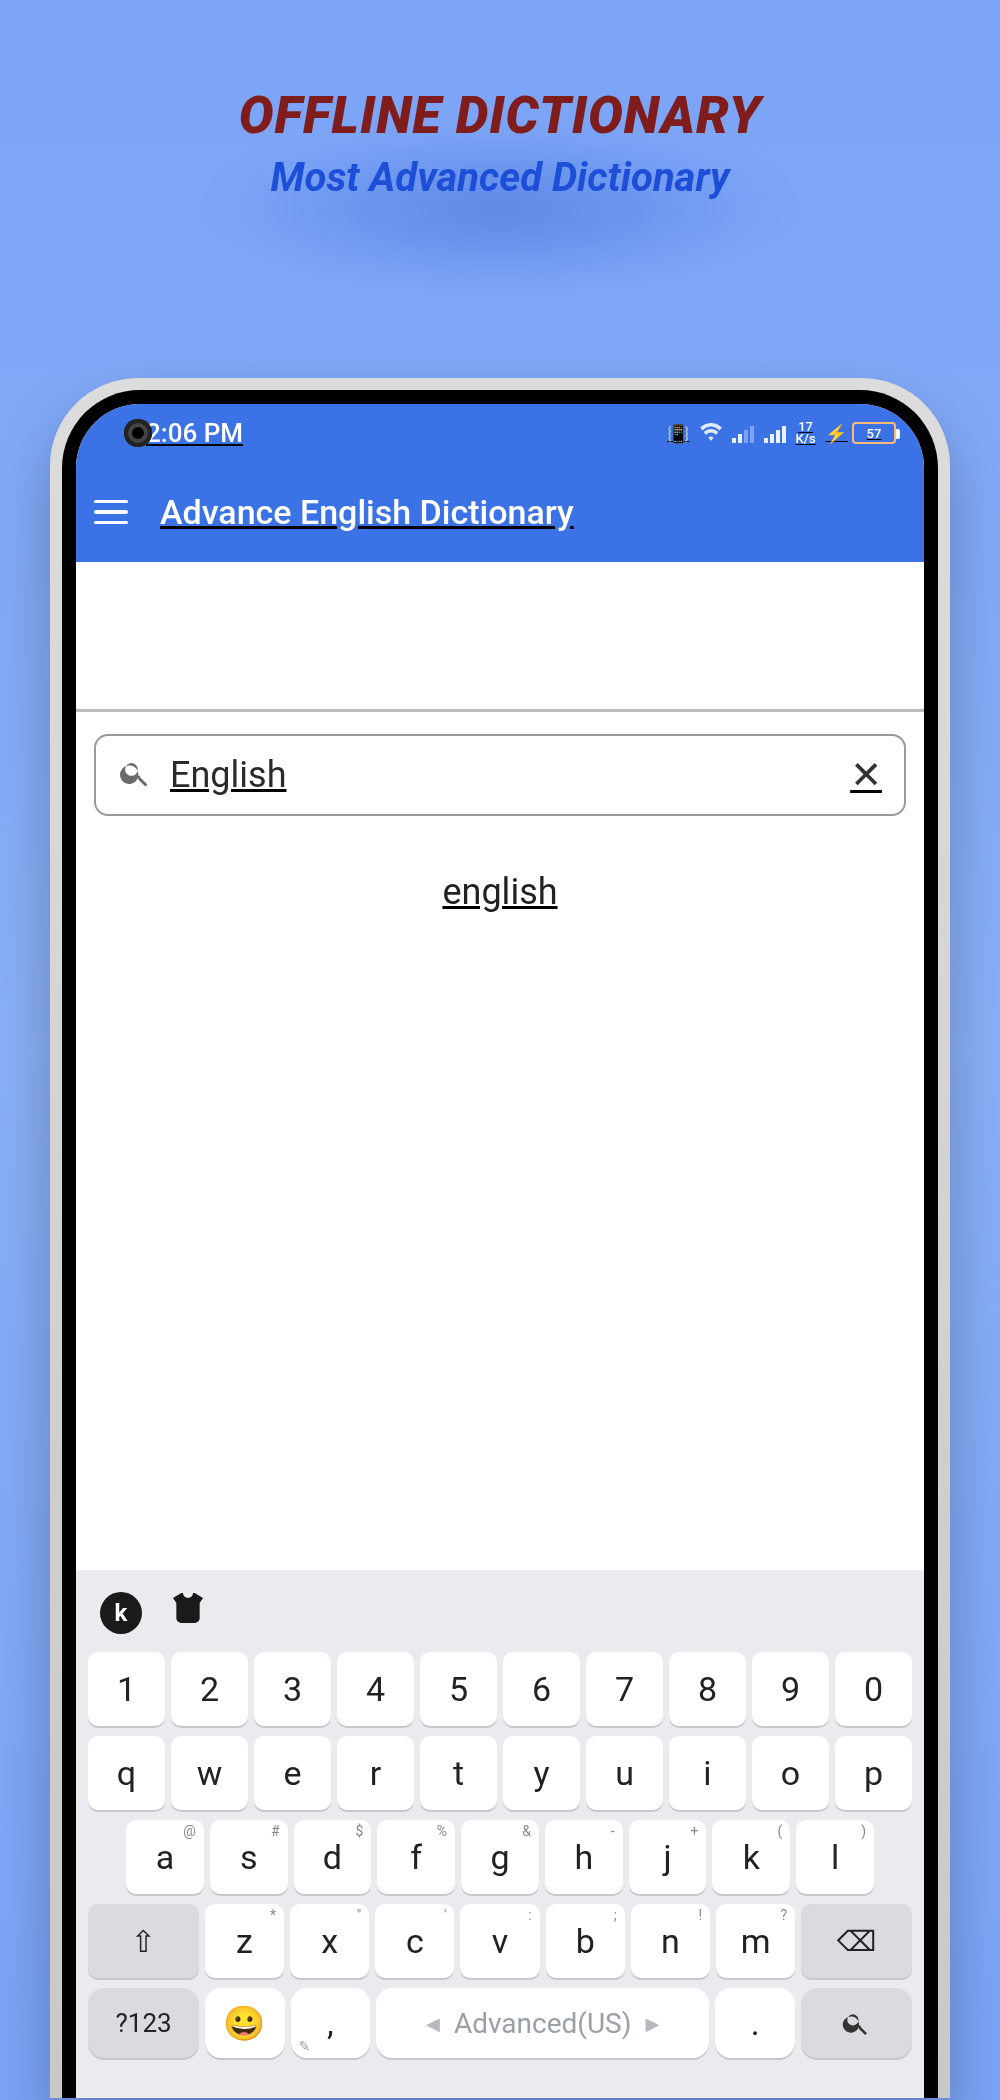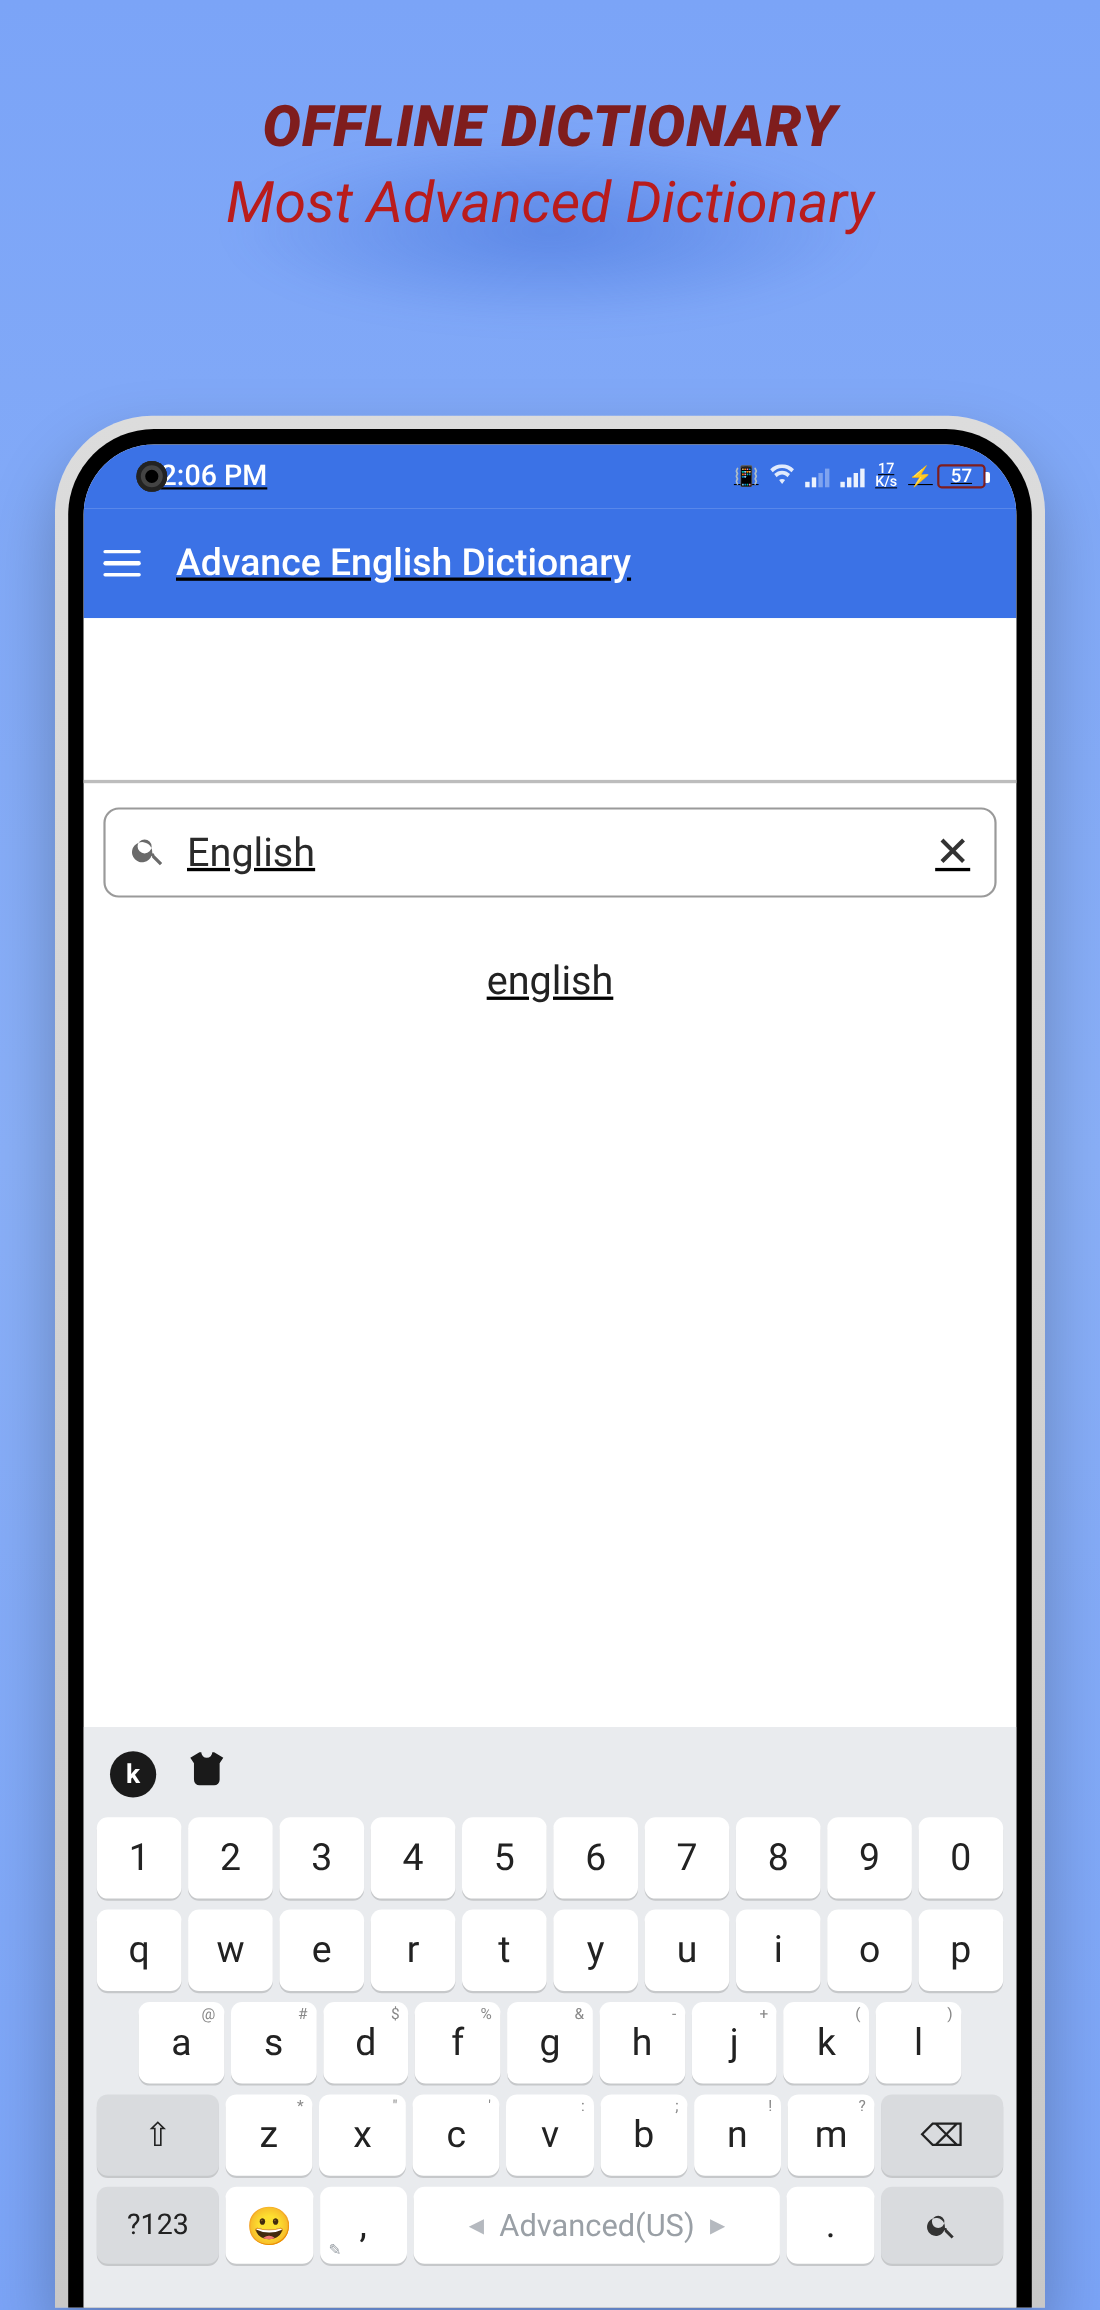--- a/index.html
+++ b/index.html
@@ -12,21 +12,21 @@
     position:absolute;
     top:90px; left:50%; transform:translateX(-50%);
     width:700px; height:240px;
     background: radial-gradient(ellipse 60% 50% at 50% 50%, rgba(30,80,200,.35), transparent 70%);
     filter: blur(12px);
     pointer-events:none;
   }
 
   .promo { text-align:center; padding-top:85px; position:relative; z-index:2;}
   .promo-h1 { color:#7f1d1d; font-weight:900; font-size:52px; font-style:italic; letter-spacing:1px;}
-  .promo-h2 { color:#b91c1c; font-weight:400; font-size:52px; font-style:italic; margin-top:8px;}
+  .promo-h2 { color:#1d4ed8; font-weight:700; font-size:40px; font-style:italic; margin-top:8px;}
 
   
   .phone-outer{
     position:absolute;
     top:378px; left:50%; transform:translateX(-50%);
     width:900px; height:1720px;
     background:linear-gradient(180deg,#dcdcdc,#c8c8c8);
     border-radius:88px 88px 0 0;
     padding:12px 12px 0 12px;
     box-shadow: 0 30px 60px rgba(0,0,0,.25);
@@ -51,21 +51,21 @@
   .statusbar{
     height:58px; background:#3b72e6; color:#fff;
     display:flex; align-items:center; justify-content:space-between;
     padding:0 28px 0 70px; font-size:26px; font-weight:500;
     position:relative;
   }
   .camera{position:absolute; left:48px; top:15px; width:28px; height:28px; background:#000; border-radius:50%; box-shadow:inset 0 0 0 4px #222, inset 0 0 0 8px #444;}
   .status-right{display:flex; align-items:center; gap:10px; font-size:18px;}
   .status-right .stack{font-size:13px; line-height:12px; text-align:center;}
   .batt{display:inline-flex; align-items:center; gap:4px;}
-  .batt-shell{width:44px; height:22px; border:2px solid #7f1d1d; border-radius:4px; position:relative; display:flex; align-items:center; justify-content:center; font-size:17px;}
+  .batt-shell{width:44px; height:22px; border:2px solid #fdba74; border-radius:4px; position:relative; display:flex; align-items:center; justify-content:center; font-size:13px;}
   .batt-shell::after{content:""; position:absolute; right:-6px; top:5px; width:4px; height:10px; background:#fff; border-radius:0 2px 2px 0;}
   .sig{display:inline-flex; align-items:flex-end; gap:2px; height:20px;}
   .sig span{width:4px; background:rgba(255,255,255,.9);}
   .sig span:nth-child(1){height:5px}.sig span:nth-child(2){height:9px}.sig span:nth-child(3){height:13px}.sig span:nth-child(4){height:17px}
   .sig.dim span:nth-child(3),.sig.dim span:nth-child(4){background:rgba(255,255,255,.35)}
   .wifi{font-size:22px}
 
   
   .appbar{
     height:100px; background:#3b72e6; color:#fff;
@@ -114,21 +114,21 @@
     user-select:none;
   }
   .key .hint{position:absolute; top:3px; right:8px; font-size:14px; color:#888;}
   .krow.letters .key{font-size:34px;}
   .krow.indent{padding:0 42px;}
   .key.func{background:#d9dbde;}
   .key.wide{flex:1.4;}
   .shift-arrow{font-size:30px;}
   .backspace{font-size:28px;}
 
-  .krow.bottom .key{height:70px;}
+  .krow.bottom .key{height:70px;border-radius:16px;}
   .spacebar{flex:4.2; color:#9aa0a6; font-size:28px; display:flex; align-items:center; justify-content:center; gap:14px;}
   .spacebar .tri{font-size:18px; color:#b5b9bf;}
   .emoji{font-size:34px;}
   .key .pencil{position:absolute; bottom:4px; left:8px; font-size:14px; color:#9aa0a6;}
 
 </style>
 </head>
 <body>
 
 <div class="cloud-glow"></div>

